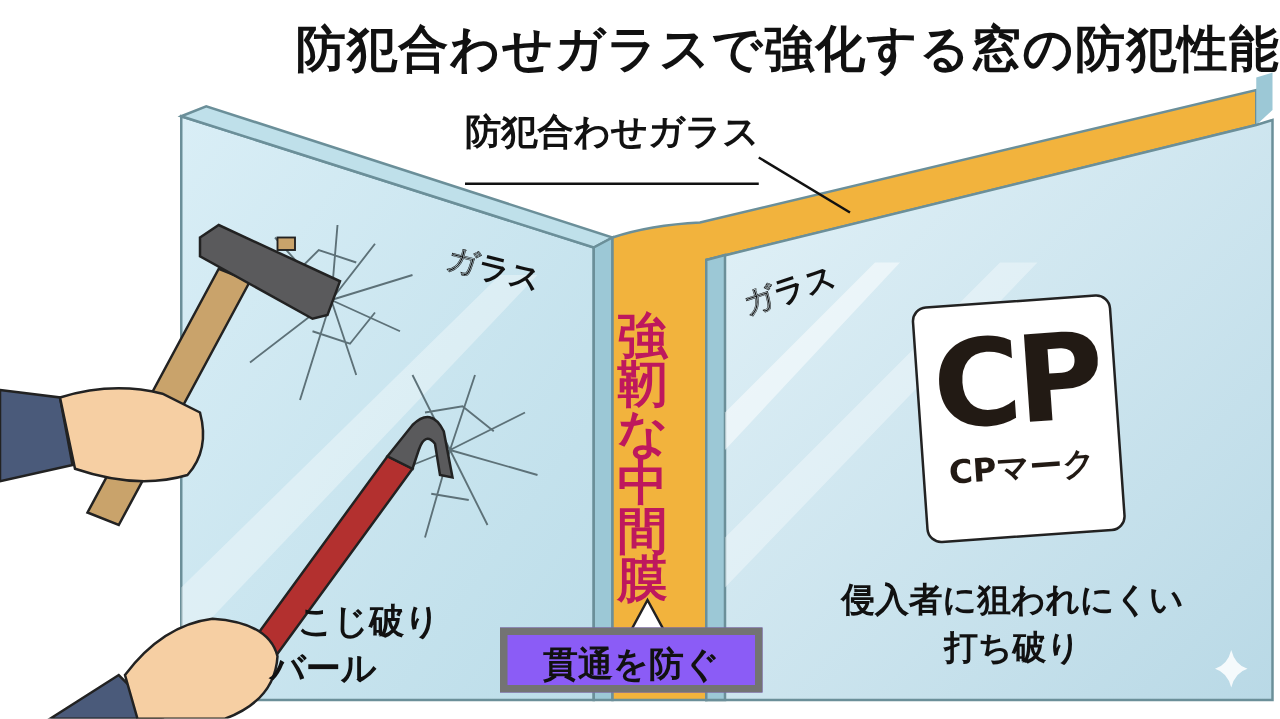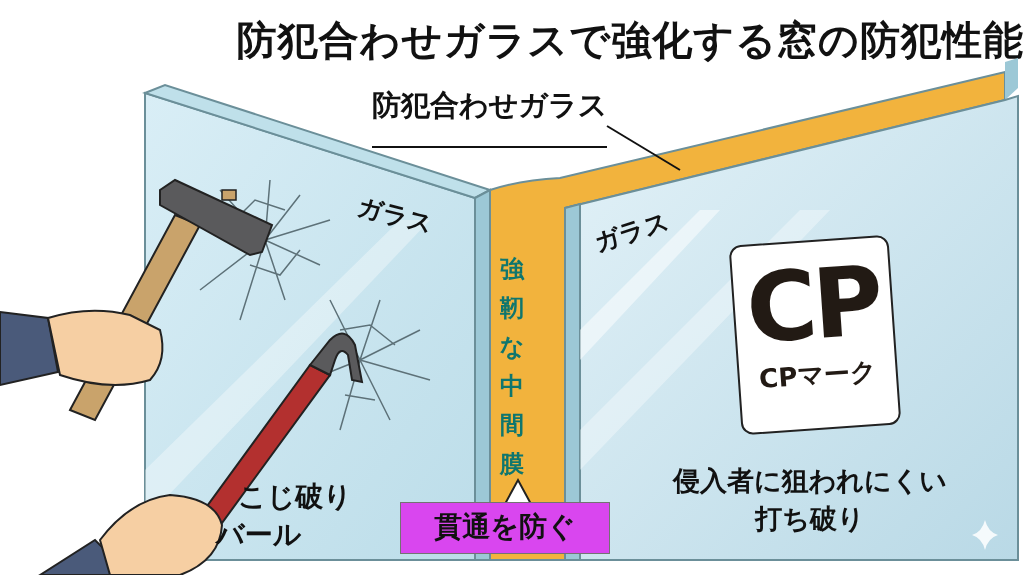--- a/index.html
+++ b/index.html
@@ -19,26 +19,26 @@
       left:372px; top:86px; font-size:29px; padding-bottom:20px;
       border-bottom:2px solid #111;
     }
     .lbl-glass-left { left:362px; top:190px; font-size:25px; transform:rotate(14deg); transform-origin:left top; }
     .lbl-glass-right { left:590px; top:228px; font-size:25px; transform:rotate(-18deg); transform-origin:left top; }
     .lbl-hammer { left:40px; top:198px; font-size:28px; line-height:38px; }
     .lbl-bar { left:238px; top:478px; font-size:28px; line-height:38px; }
     .lbl-bar .l2 { margin-left:-22px; }
     .interlayer-text {
       position:absolute; left:494px; top:250px; width:36px;
-      font-size:24px; font-weight:bold; color:#0f766e; line-height:39px;
+      font-size:40px; font-weight:bold; color:#be185d; line-height:39px;
       text-align:center; word-break:break-all;
     }
     .callout {
       position:absolute; left:400px; top:502px; width:210px; height:52px;
-      background:#d946ef; border:1px solid #737373; box-sizing:border-box;
+      background:#8b5cf6; border:6px solid #737373; box-sizing:border-box;
       font-size:28px; font-weight:bold; color:#111; text-align:center; line-height:48px;
     }
     .cp-badge {
       position:absolute; left:735px; top:240px; width:160px; height:190px;
       background:#fff; border:2px solid #222; border-radius:12px;
       transform:rotate(-4deg); box-sizing:border-box; text-align:center;
     }
     .cp-big { font-size:96px; font-weight:bold; color:#221a14; line-height:110px; margin-top:8px; letter-spacing:-4px; }
     .cp-small { font-size:26px; font-weight:bold; color:#221a14; line-height:30px; }
     .effect {

